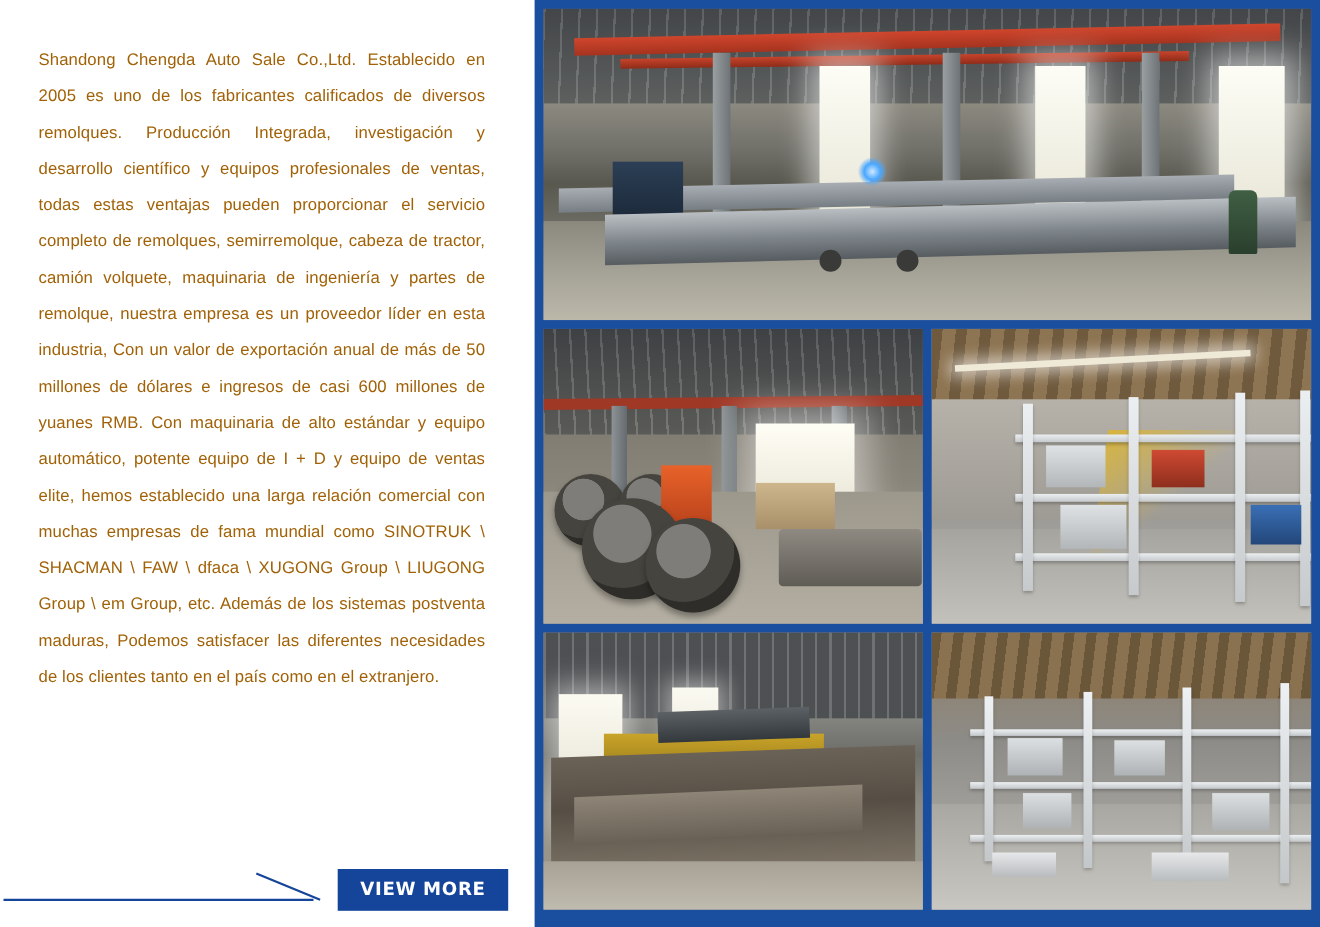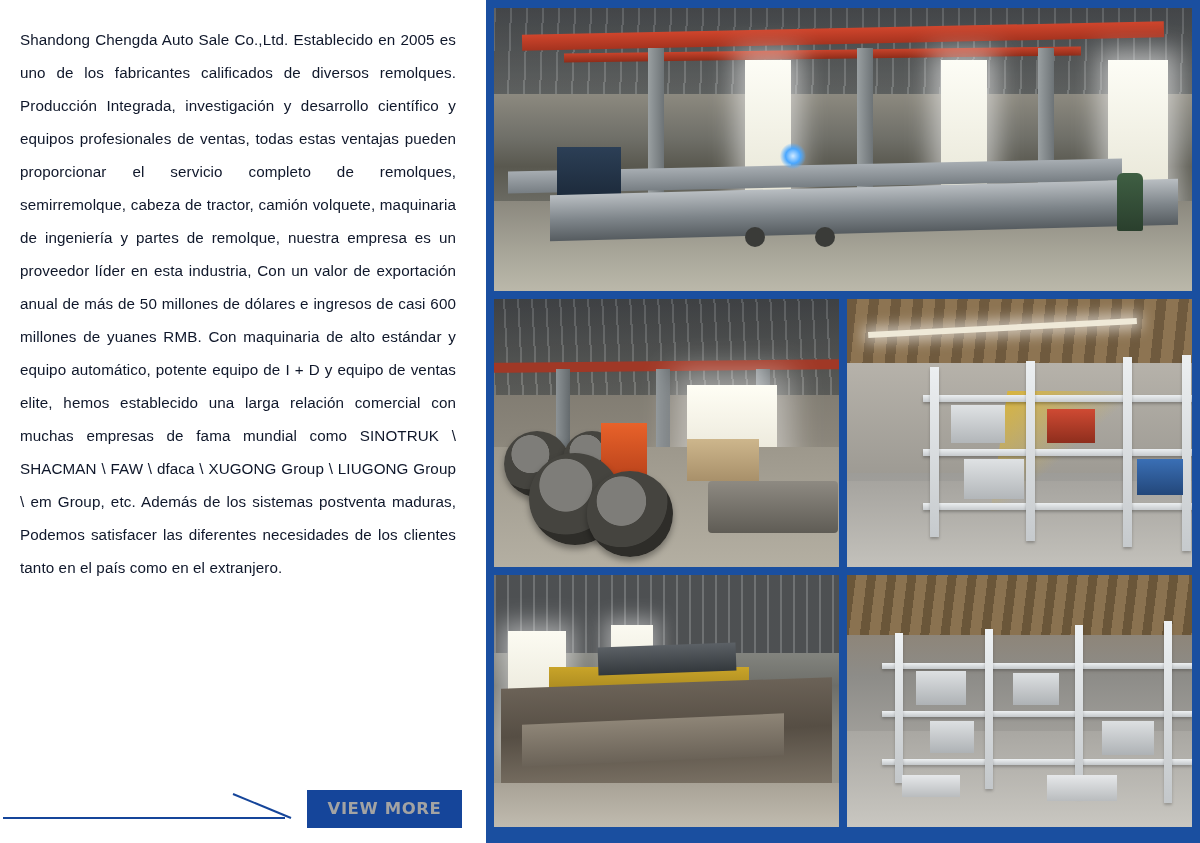--- a/index.html
+++ b/index.html
@@ -32,25 +32,25 @@
     font-family: "DejaVu Sans", sans-serif;
     font-size: 27px;
     font-weight: bold;
     letter-spacing: 0.5px;
     color: #15335f;
     margin: 8px 0 18px 0;
     line-height: 1.1;
   }
   .profile-text {
     font-size: 15.2px;
-    color: #0f172a;
+    color: #a16207;
     line-height: 2.17;
     text-align: justify;
     text-justify: inter-word;
-    margin: 0;
+    margin: 15px;
     padding-right: 6px;
     letter-spacing: 0.1px;
   }
 
   
   .cta-row {
     position: absolute;
     left: 20px;
     right: 24px;
     bottom: 14px;
@@ -65,21 +65,21 @@
     position: relative;
     margin-right: 14px;
   }
   .arrow-wrap svg {
     position: absolute;
     right: 0;
     bottom: 2px;
   }
   .view-more-btn {
     background: #15459a;
-    color: #a3a3a3;
+    color: #ffffff;
     font-family: "DejaVu Sans", sans-serif;
     font-weight: bold;
     font-size: 16.5px;
     letter-spacing: 0.6px;
     padding: 11px 20px 11px 20px;
     border: none;
     cursor: pointer;
     line-height: 1;
     min-width: 155px;
     text-align: center;

